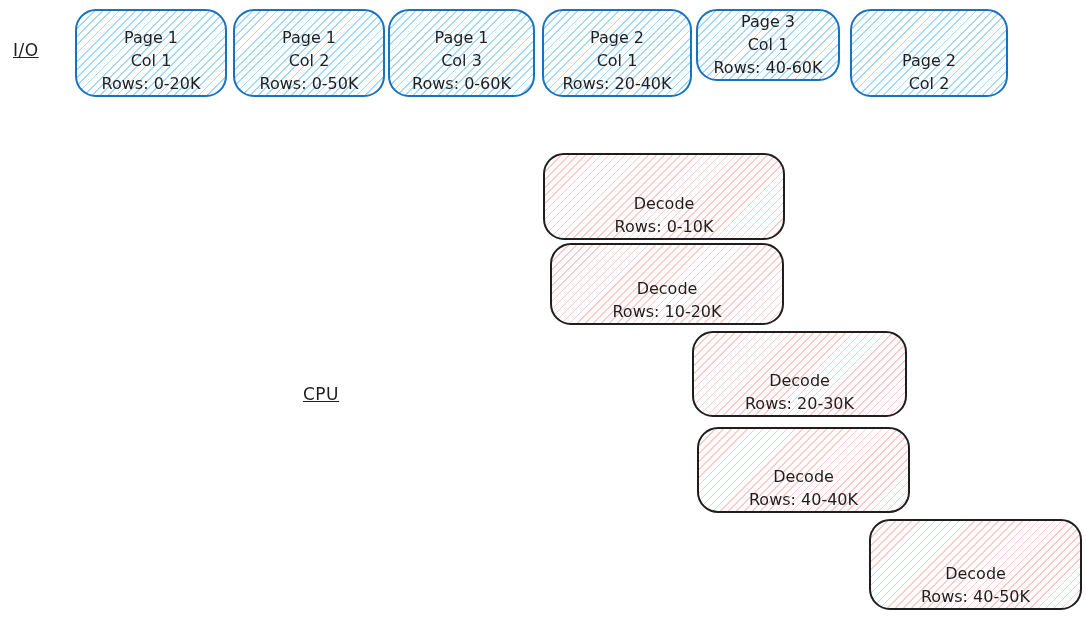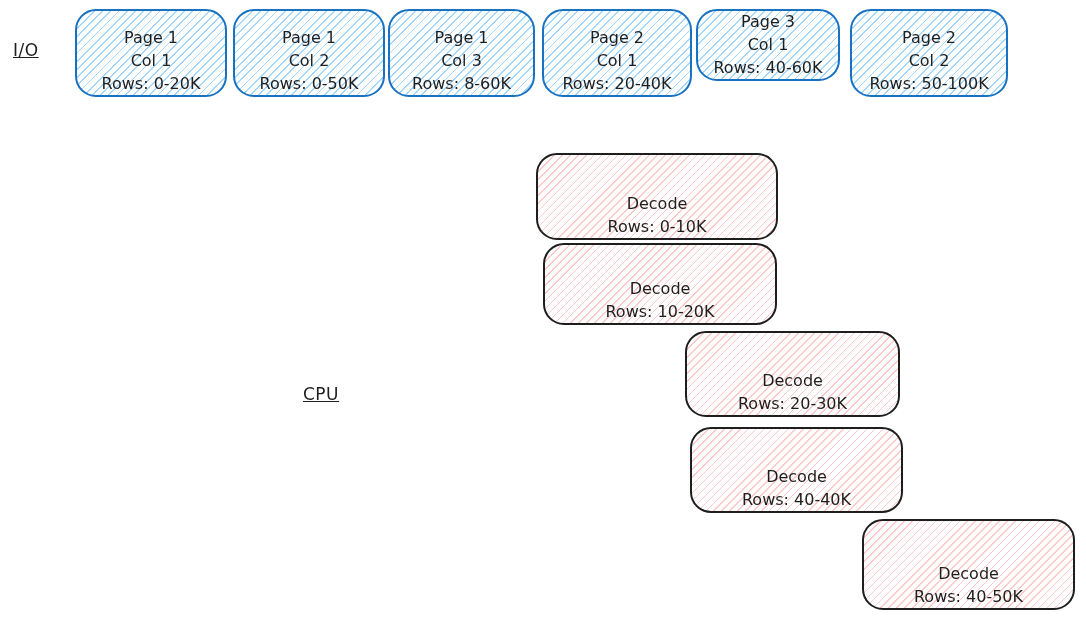--- a/index.html
+++ b/index.html
@@ -51,20 +51,21 @@
   }
   .decode-box {
     border: 2px solid var(--decode-stroke, #1e1e1e);
     background-image: repeating-linear-gradient(
       135deg,
       var(--decode-hatch, #ffc9c9) 0px,
       var(--decode-hatch, #ffc9c9) 1.1px,
       transparent 1.1px,
       transparent 5.6px
     );
+    margin-left: 7px;
   }
   .box-line {
     font-size: 16px;
     line-height: 23px;
     color: var(--text, #1e1e1e);
     white-space: nowrap;
   }
 </style>
 </head>
 <body>
@@ -81,36 +82,35 @@
       <div class="box-line">Rows: 0-20K</div>
     </div>
     <div class="diagram-box io-box" style="left: 233px; top: 9px; width: 152px; height: 88px;">
       <div class="box-line">Page 1</div>
       <div class="box-line">Col 2</div>
       <div class="box-line">Rows: 0-50K</div>
     </div>
     <div class="diagram-box io-box" style="left: 388px; top: 9px; width: 147px; height: 88px;">
       <div class="box-line">Page 1</div>
       <div class="box-line">Col 3</div>
-      <div class="box-line">Rows: 8-60K</div>
+      <div class="box-line">Rows: 0-60K</div>
     </div>
     <div class="diagram-box io-box" style="left: 542px; top: 9px; width: 150px; height: 88px;">
       <div class="box-line">Page 2</div>
       <div class="box-line">Col 1</div>
       <div class="box-line">Rows: 20-40K</div>
     </div>
     <div class="diagram-box io-box" style="left: 696px; top: 9px; width: 144px; height: 72px;">
       <div class="box-line">Page 3</div>
       <div class="box-line">Col 1</div>
       <div class="box-line">Rows: 40-60K</div>
     </div>
     <div class="diagram-box io-box" style="left: 850px; top: 9px; width: 158px; height: 88px;">
       <div class="box-line">Page 2</div>
       <div class="box-line">Col 2</div>
-      <div class="box-line">Rows: 50-100K</div>
     </div>
 
   <div class="diagram-box decode-box" style="left: 536px; top: 153px; width: 242px; height: 87px;">
       <div class="box-line">Decode</div>
       <div class="box-line">Rows: 0-10K</div>
     </div>
     <div class="diagram-box decode-box" style="left: 543px; top: 243px; width: 234px; height: 82px;">
       <div class="box-line">Decode</div>
       <div class="box-line">Rows: 10-20K</div>
     </div>

